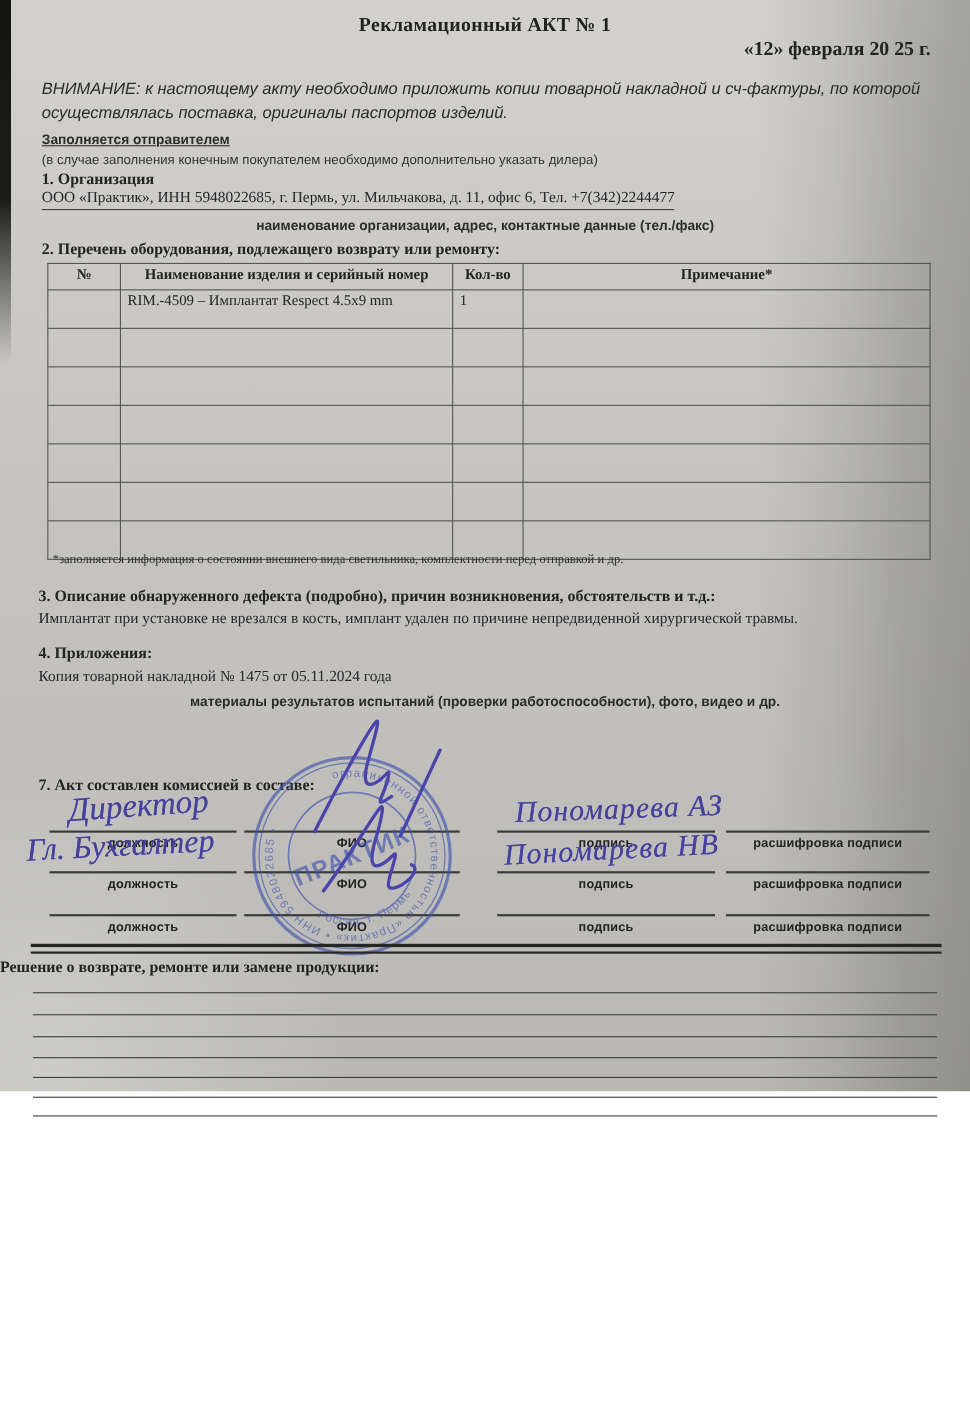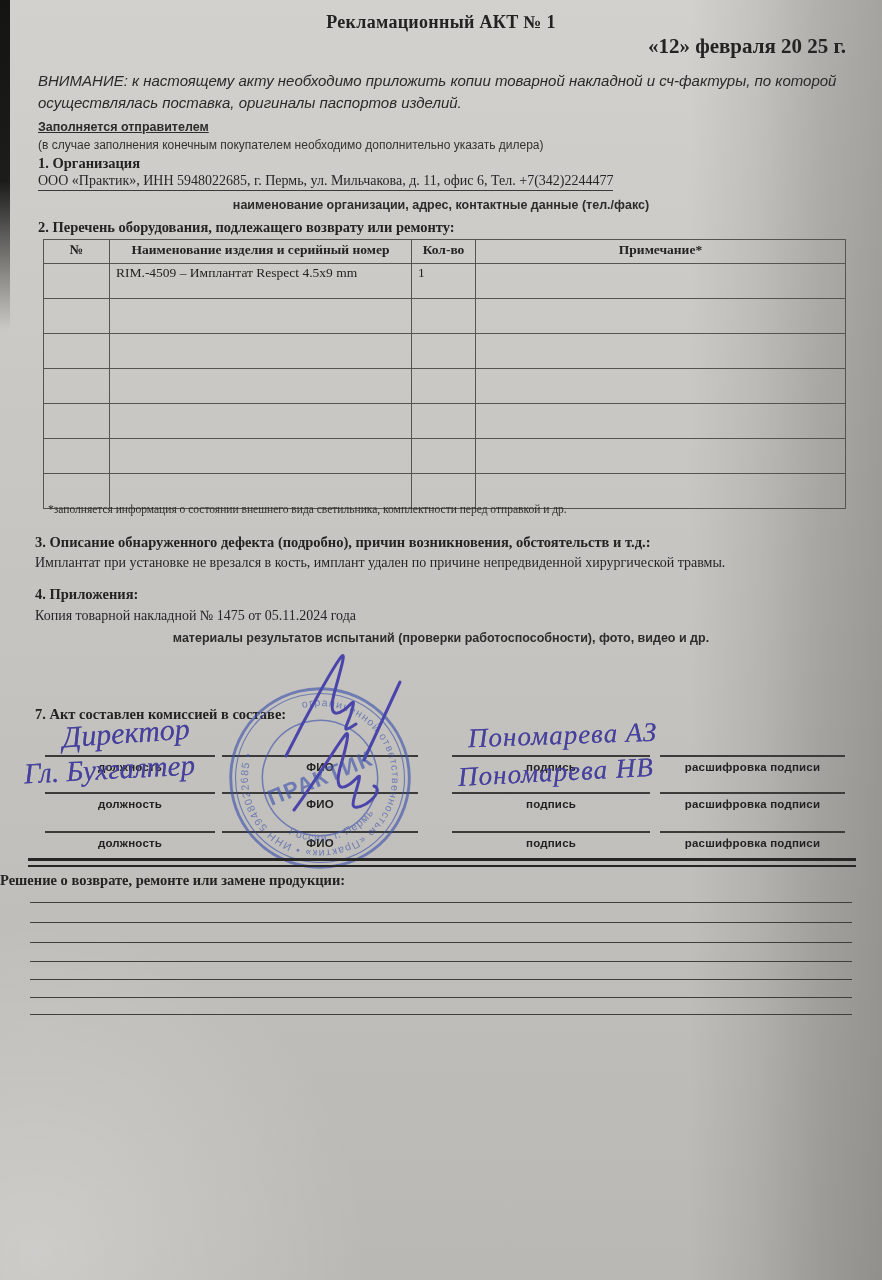--- a/index.html
+++ b/index.html
@@ -1,30 +1,30 @@
 <!DOCTYPE html>
 <html lang="ru"><head>
 <meta charset="utf-8">
 <style>
   html,body{margin:0;padding:0;}
   body{width:882px;height:1280px;overflow:hidden;
        font-family:"Liberation Serif",serif;color:#232321;}
-  .page{position:relative;width:882px;height:1280px;
+  .page{position:relative;width:882px;height:992px;
         background:
           radial-gradient(circle at 4% 98%, rgba(255,255,255,.28), rgba(255,255,255,0) 22%),
           linear-gradient(90deg, rgba(0,0,0,0) 78%, rgba(0,0,0,.07) 86%, rgba(0,0,0,.16) 93%, rgba(0,0,0,.22) 100%),
           linear-gradient(180deg, #d2d1cd 0%, #c9c8c4 30%, #c2c1bd 60%, #b9b8b4 100%);
   }
   .edge-shadow{position:absolute;left:0;top:0;width:10px;height:330px;
         background:linear-gradient(180deg,#141412 0%,#1c1c1a 55%,rgba(20,20,18,0) 100%);}
   .abs{position:absolute;}
   .serif{font-family:"Liberation Serif",serif;}
   .sans{font-family:"Liberation Sans",sans-serif;}
   .title{font-size:18px;font-weight:bold;letter-spacing:.3px;}
-  .dateline{font-size:21px;font-weight:bold;}
+  .dateline{font-size:18px;font-weight:bold;}
   .warning{font-size:15px;font-weight:normal;font-style:italic;line-height:22px;color:#2a2a28;}
   .small-label{font-size:12.5px;font-weight:bold;text-decoration:underline;color:#2c2c2a;}
   .small-note{font-size:12px;color:#33332f;}
   .h-sec{font-size:14.5px;font-weight:bold;}
   .body-text{font-size:14px;color:#26262a;}
   .underlined{border-bottom:1.6px solid #3a3a38;padding-bottom:1px;}
   .caption{font-size:12.5px;font-weight:bold;text-align:center;color:#2c2c2a;}
   table.items{border-collapse:collapse;table-layout:fixed;width:802px;
       font-size:13.5px;}
   table.items td,table.items th{border:1.6px solid #55554f;padding:1px 6px;

